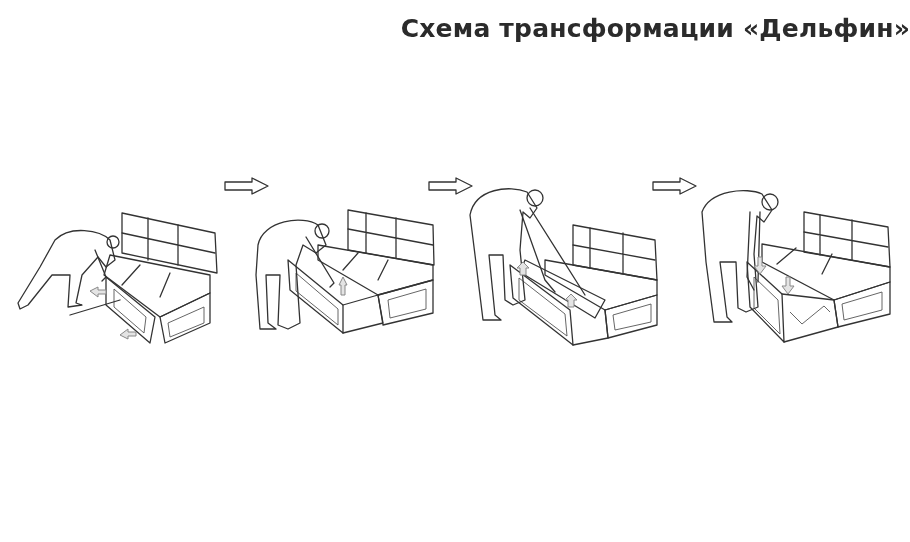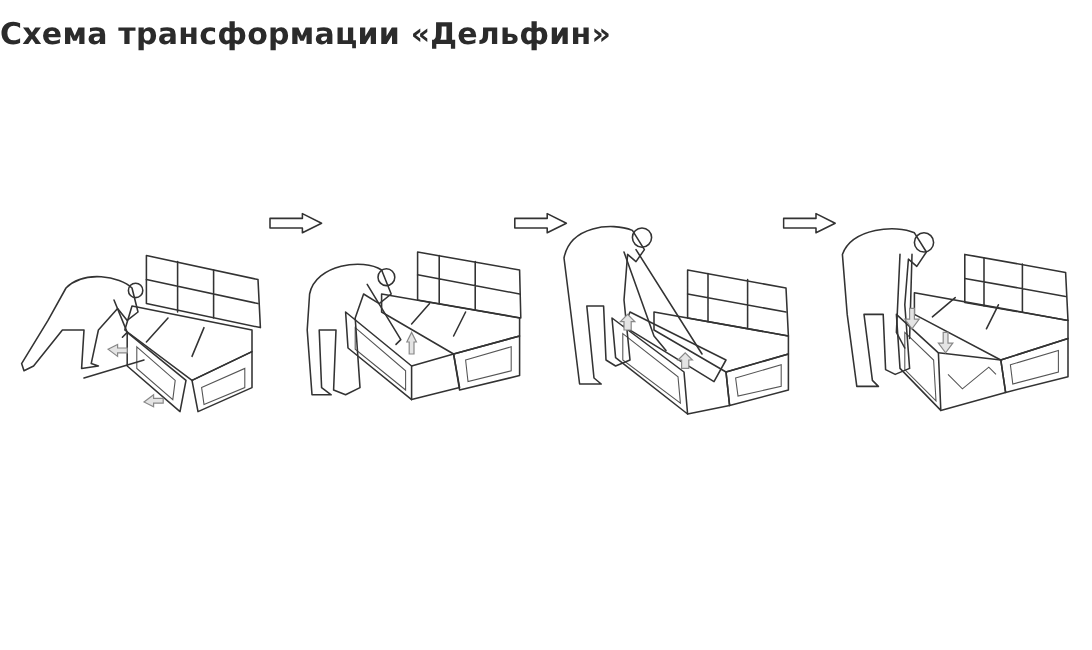--- a/index.html
+++ b/index.html
@@ -1,17 +1,17 @@
 <!DOCTYPE html>
 <html><head>
 <meta charset="utf-8">
 <style>
   html,body{margin:0;padding:0;background:#ffffff;}
   body{width:910px;height:542px;position:relative;overflow:hidden;font-family:"DejaVu Sans",sans-serif;}
-  .title{position:absolute;left:0;top:14px;width:910px;text-align:left;font-size:25px;font-weight:bold;color:#2b2b2b;letter-spacing:0.2px;}
+  .title{position:absolute;left:0;top:14px;width:910px;text-align:right;font-size:25px;font-weight:bold;color:#2b2b2b;letter-spacing:0.2px;}
   .step{position:absolute;}
   .arrow{position:absolute;}
   svg{display:block;}
   .ln{fill:none;stroke:#333;stroke-width:1.3;stroke-linejoin:round;stroke-linecap:round;}
   .lt{fill:none;stroke:#555;stroke-width:0.9;}
   .fill{fill:#fff;stroke:#333;stroke-width:1.3;stroke-linejoin:round;}
   .garr{fill:#e4e4e4;stroke:#888;stroke-width:1;}
 </style>
 </head>
 <body>

